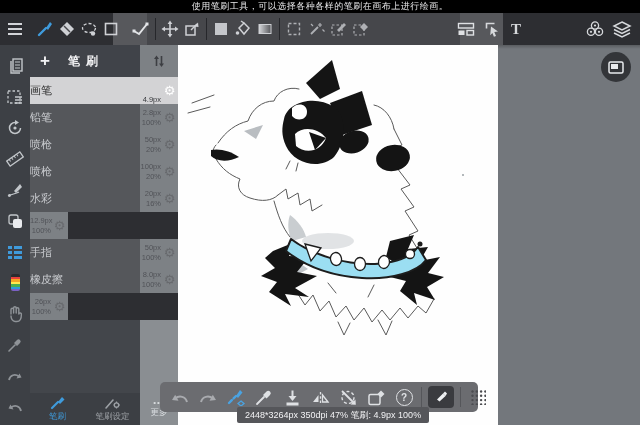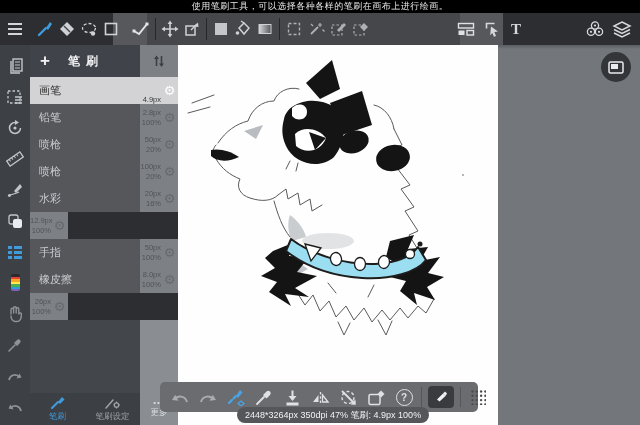--- a/index.html
+++ b/index.html
@@ -27,21 +27,21 @@
   .colorbar{width:9px;height:17px;border-radius:2px;background:linear-gradient(#2b2b2e 0 18%,#e8413c 18% 32%,#f5a623 32% 46%,#ffe94e 46% 60%,#4caf50 60% 74%,#2d9cdb 74% 88%,#7b61c4 88% 100%);}
   
   .panel{position:absolute;top:45px;left:30px;width:148px;height:380px;}
   .p-grid{position:absolute;inset:0;display:flex;flex-direction:column;}
   .p-head{height:32px;display:flex;flex:0 0 auto;}
   .p-head .hl{width:110px;background:#404349;display:flex;align-items:center;color:#f2f2f4;}
   .p-plus{font-size:17px;font-weight:bold;width:30px;text-align:center;color:#f2f2f4;}
   .p-title{font-size:12px;font-weight:bold;letter-spacing:6px;margin-left:8px;}
   .p-head .hr{width:38px;background:#7d8185;display:flex;align-items:center;justify-content:center;}
   .brow{height:27px;display:flex;flex:0 0 auto;}
-  .brow .bname{width:110px;background:#55575b;color:#caccd0;font-size:11px;display:flex;align-items:center;padding-left:9px;box-sizing:border-box;}
+  .brow .bname{width:110px;background:#55575b;color:#caccd0;font-size:11px;display:flex;align-items:center;box-sizing:border-box;}
   .brow .bval{width:38px;background:#7d8185;display:flex;align-items:center;}
   .vals{width:21px;text-align:right;font-size:7.5px;line-height:10px;color:#515358;}
   .gear{width:17px;text-align:center;font-family:"DejaVu Sans",sans-serif;font-size:13px;color:#67696d;}
   .brow.sel .bname{background:#d3d3d5;color:#323232;}
   .brow.sel .bval{background:#d3d3d5;}
   .brow.sel .vals{color:#37393d;margin-top:28px;}
   .brow.sel .gear{color:#ffffff;}
   .p-fill{flex:1 1 auto;display:flex;}
   .p-fill .fl{width:110px;background:#43464b;}
   .p-fill .fr{width:38px;background:#8a8e92;}
@@ -62,21 +62,21 @@
           background:rgba(42,44,48,.88);display:flex;align-items:center;justify-content:center;}
   
   .fbar{position:absolute;top:382px;left:160px;width:318px;height:30px;background:#6b6c70;border-radius:5px;
         display:flex;align-items:center;padding:0 6px;box-sizing:border-box;}
   .fbtn{width:28px;height:26px;display:flex;align-items:center;justify-content:center;flex:0 0 auto;}
   .f-div{width:1px;height:20px;background:#55565a;margin:0 3px;flex:0 0 auto;}
   .helpc{width:15px;height:15px;border:1.5px solid #dfe1e4;border-radius:50%;color:#dfe1e4;
          font-size:10px;font-weight:bold;display:flex;align-items:center;justify-content:center;}
   .darktile{width:26px;height:22px;background:#3a3b3f;border-radius:4px;display:flex;align-items:center;justify-content:center;}
   
-  .status{position:absolute;top:407px;left:237px;height:16px;padding:0 8px;background:#55565a;border-radius:8px;
+  .status{position:absolute;top:407px;left:237px;height:16px;padding:0 8px;background:#55565a;border-radius:2px;
           color:#f2f2f4;font-size:9px;line-height:16px;white-space:nowrap;}
   svg{display:block}
 </style>
 </head>
 <body>
 
 <div class="notice">
   <span>使用笔刷工具，可以选择各种各样的笔刷在画布上进行绘画。</span>
 </div>
 

